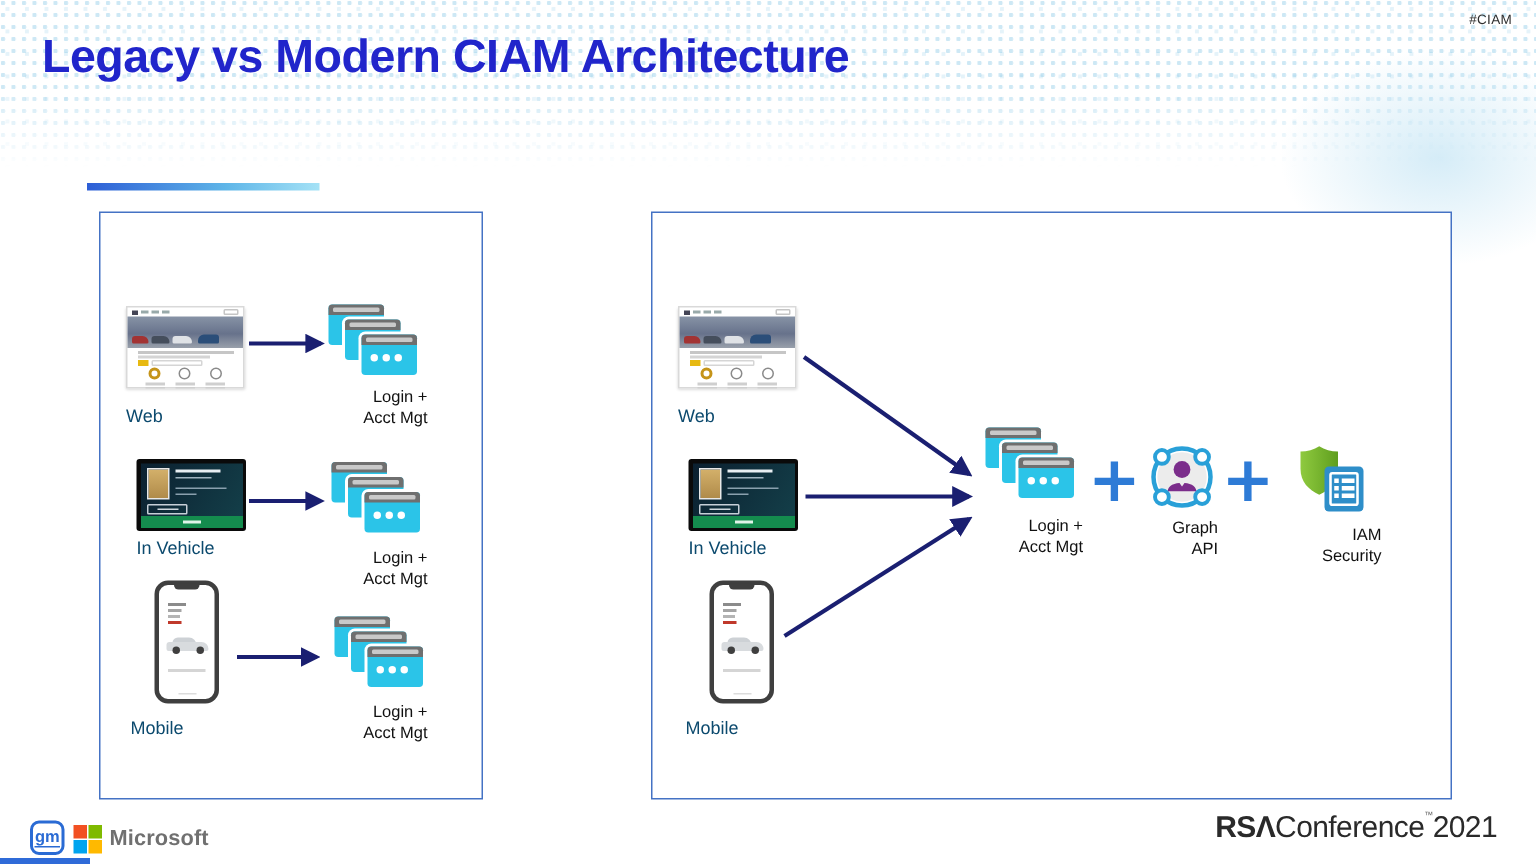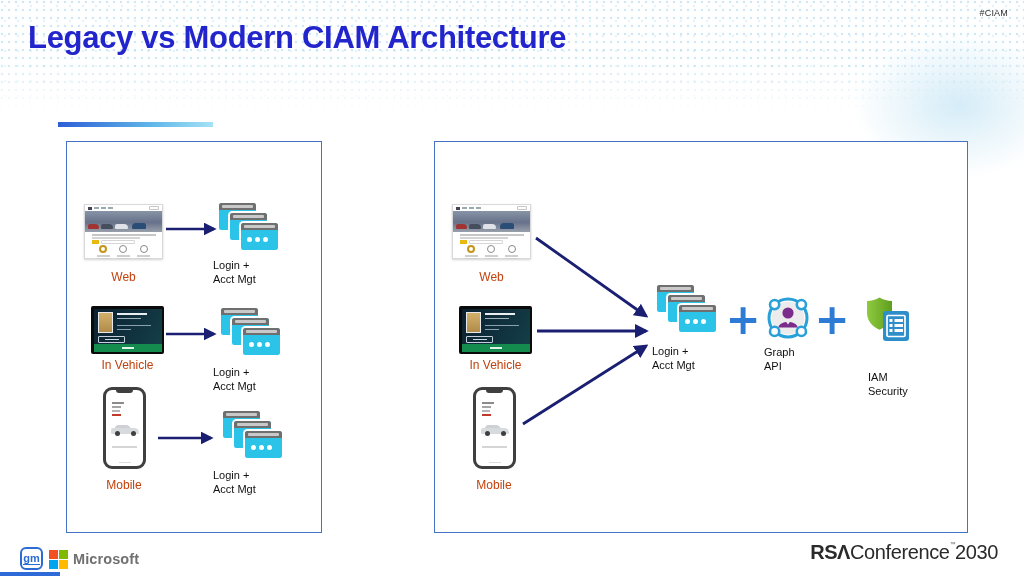--- a/index.html
+++ b/index.html
@@ -28,22 +28,22 @@
   
   .panel { border:1.5px solid #4472c4; background:#fff; }
   .panel-legacy { left:66px; top:141px; width:256px; height:392px; }
   .panel-modern { left:434px; top:141px; width:534px; height:392px; }
   .panel-header { margin:2px; height:25px; background:#181a5f; color:#fff; font-weight:700;
     font-size:12.5px; display:flex; align-items:center; justify-content:center; }
   .panel-body { position:absolute; left:0; top:0; width:100%; height:100%; }
   .arrows { position:absolute; left:0; top:0; pointer-events:none; }
 
   
-  .chan-label { font-size:12px; color:#c2410c; text-align:center; }
-  .svc-label { font-size:11px; color:#111; text-align:left; line-height:13.5px; }
+  .chan-label { font-size:12px; color:#0c4a6e; text-align:left; }
+  .svc-label { font-size:11px; color:#111; text-align:right; line-height:13.5px; }
 
   
   .web-thumb { width:79px; height:55px; background:#fff; border:1px solid #d9d9d9; box-shadow:0 1px 2px rgba(0,0,0,.18); }
   .wt-nav { height:6px; display:flex; align-items:center; gap:2px; padding:1px 3px; }
   .wt-logo { width:4px; height:3px; background:#445; }
   .wt-link { width:5px; height:1.5px; background:#9aa; }
   .wt-btn { margin-left:auto; width:10px; height:4px; border:1px solid #c5c5c5; border-radius:1px; }
   .wt-hero { height:21px; position:relative; background:linear-gradient(180deg,#8793a6 0%,#67728b 55%,#99a0ab 100%); }
   .wt-car { position:absolute; bottom:3px; border-radius:2px 4px 1px 1px; }
   .wt-car.red   { left:3px;  width:11px; height:5px; background:#a23333; }
@@ -395,32 +395,32 @@
       <path d="M16.5,2.5 C20,4.8 24.5,6 29,6 L29,17.5 C29,26.5 23.5,31.5 16.5,34.8 C9.5,31.5 4,26.5 4,17.5 L4,6 C8.5,6 13,4.8 16.5,2.5 Z" fill="url(#gshield)"></path>
       <rect x="20" y="16" width="26" height="30" rx="3" fill="#2e8ec9"></rect>
       <rect x="24" y="20.5" width="18" height="21" rx="1.2" fill="none" stroke="#ffffff" stroke-width="1.7"></rect>
       <rect x="26.5" y="24" width="3" height="3" fill="#ffffff"></rect>
         <rect x="31.5" y="24" width="8.5" height="3" fill="#ffffff"></rect>
       <rect x="26.5" y="29" width="3" height="3" fill="#ffffff"></rect>
         <rect x="31.5" y="29" width="8.5" height="3" fill="#ffffff"></rect>
       <rect x="26.5" y="34" width="3" height="3" fill="#ffffff"></rect>
         <rect x="31.5" y="34" width="8.5" height="3" fill="#ffffff"></rect>
     </svg>
-    <div class="abs svc-label" style="left:433px; top:209px; width:68px;margin-top:20px;">
+    <div class="abs svc-label" style="left:418px; top:209px; width:68px;">
       <div>IAM</div>
       <div>Security</div>
     </div>
   </div>
 </div>
 
 <div class="abs gm-logo">
   <span class="gm-text">gm</span>
 </div>
 <div class="abs ms-logo">
   <span class="ms-sq1"></span>
     <span class="ms-sq2"></span>
     <span class="ms-sq3"></span>
     <span class="ms-sq4"></span>
 </div>
 <div class="abs ms-text">Microsoft</div>
 <div class="abs rsa-logo">
-  <span class="rsa-bold">RSΛ</span><span class="rsa-light">Conference</span><span class="rsa-tm">™</span><span class="rsa-year">2030</span>
+  <span class="rsa-bold">RSΛ</span><span class="rsa-light">Conference</span><span class="rsa-tm">™</span><span class="rsa-year">2021</span>
 </div>
 
 </body></html>

